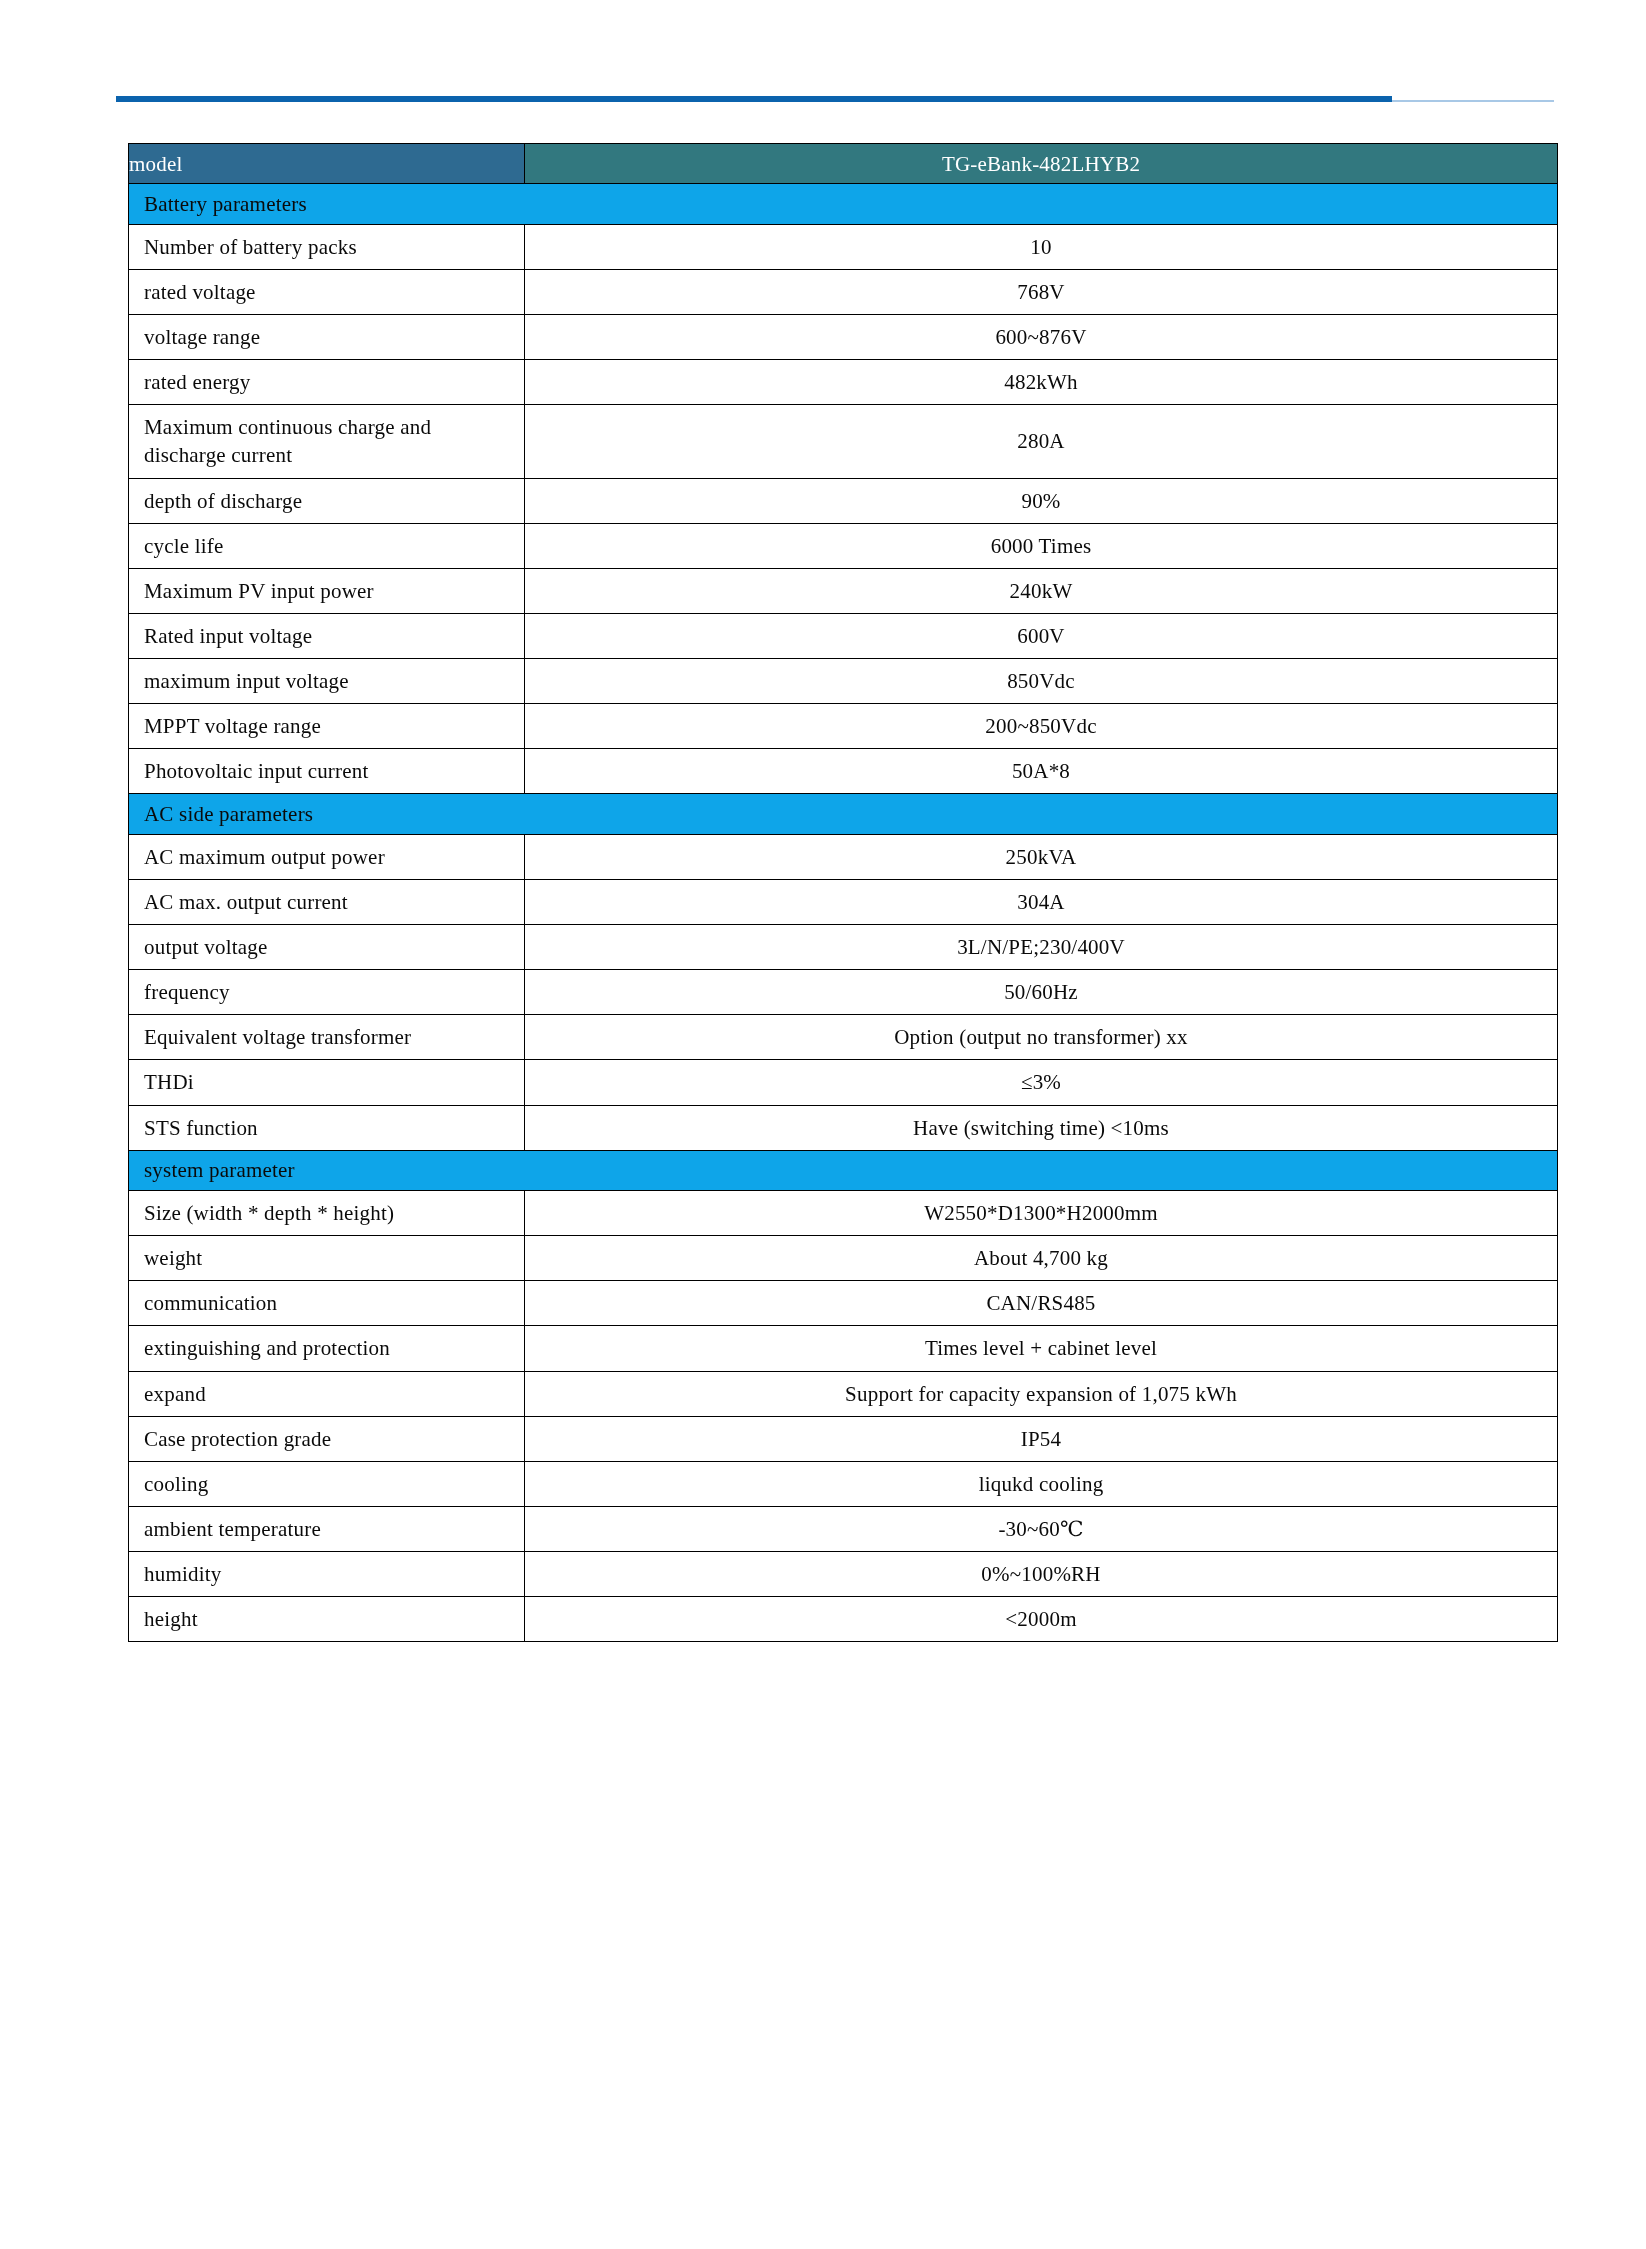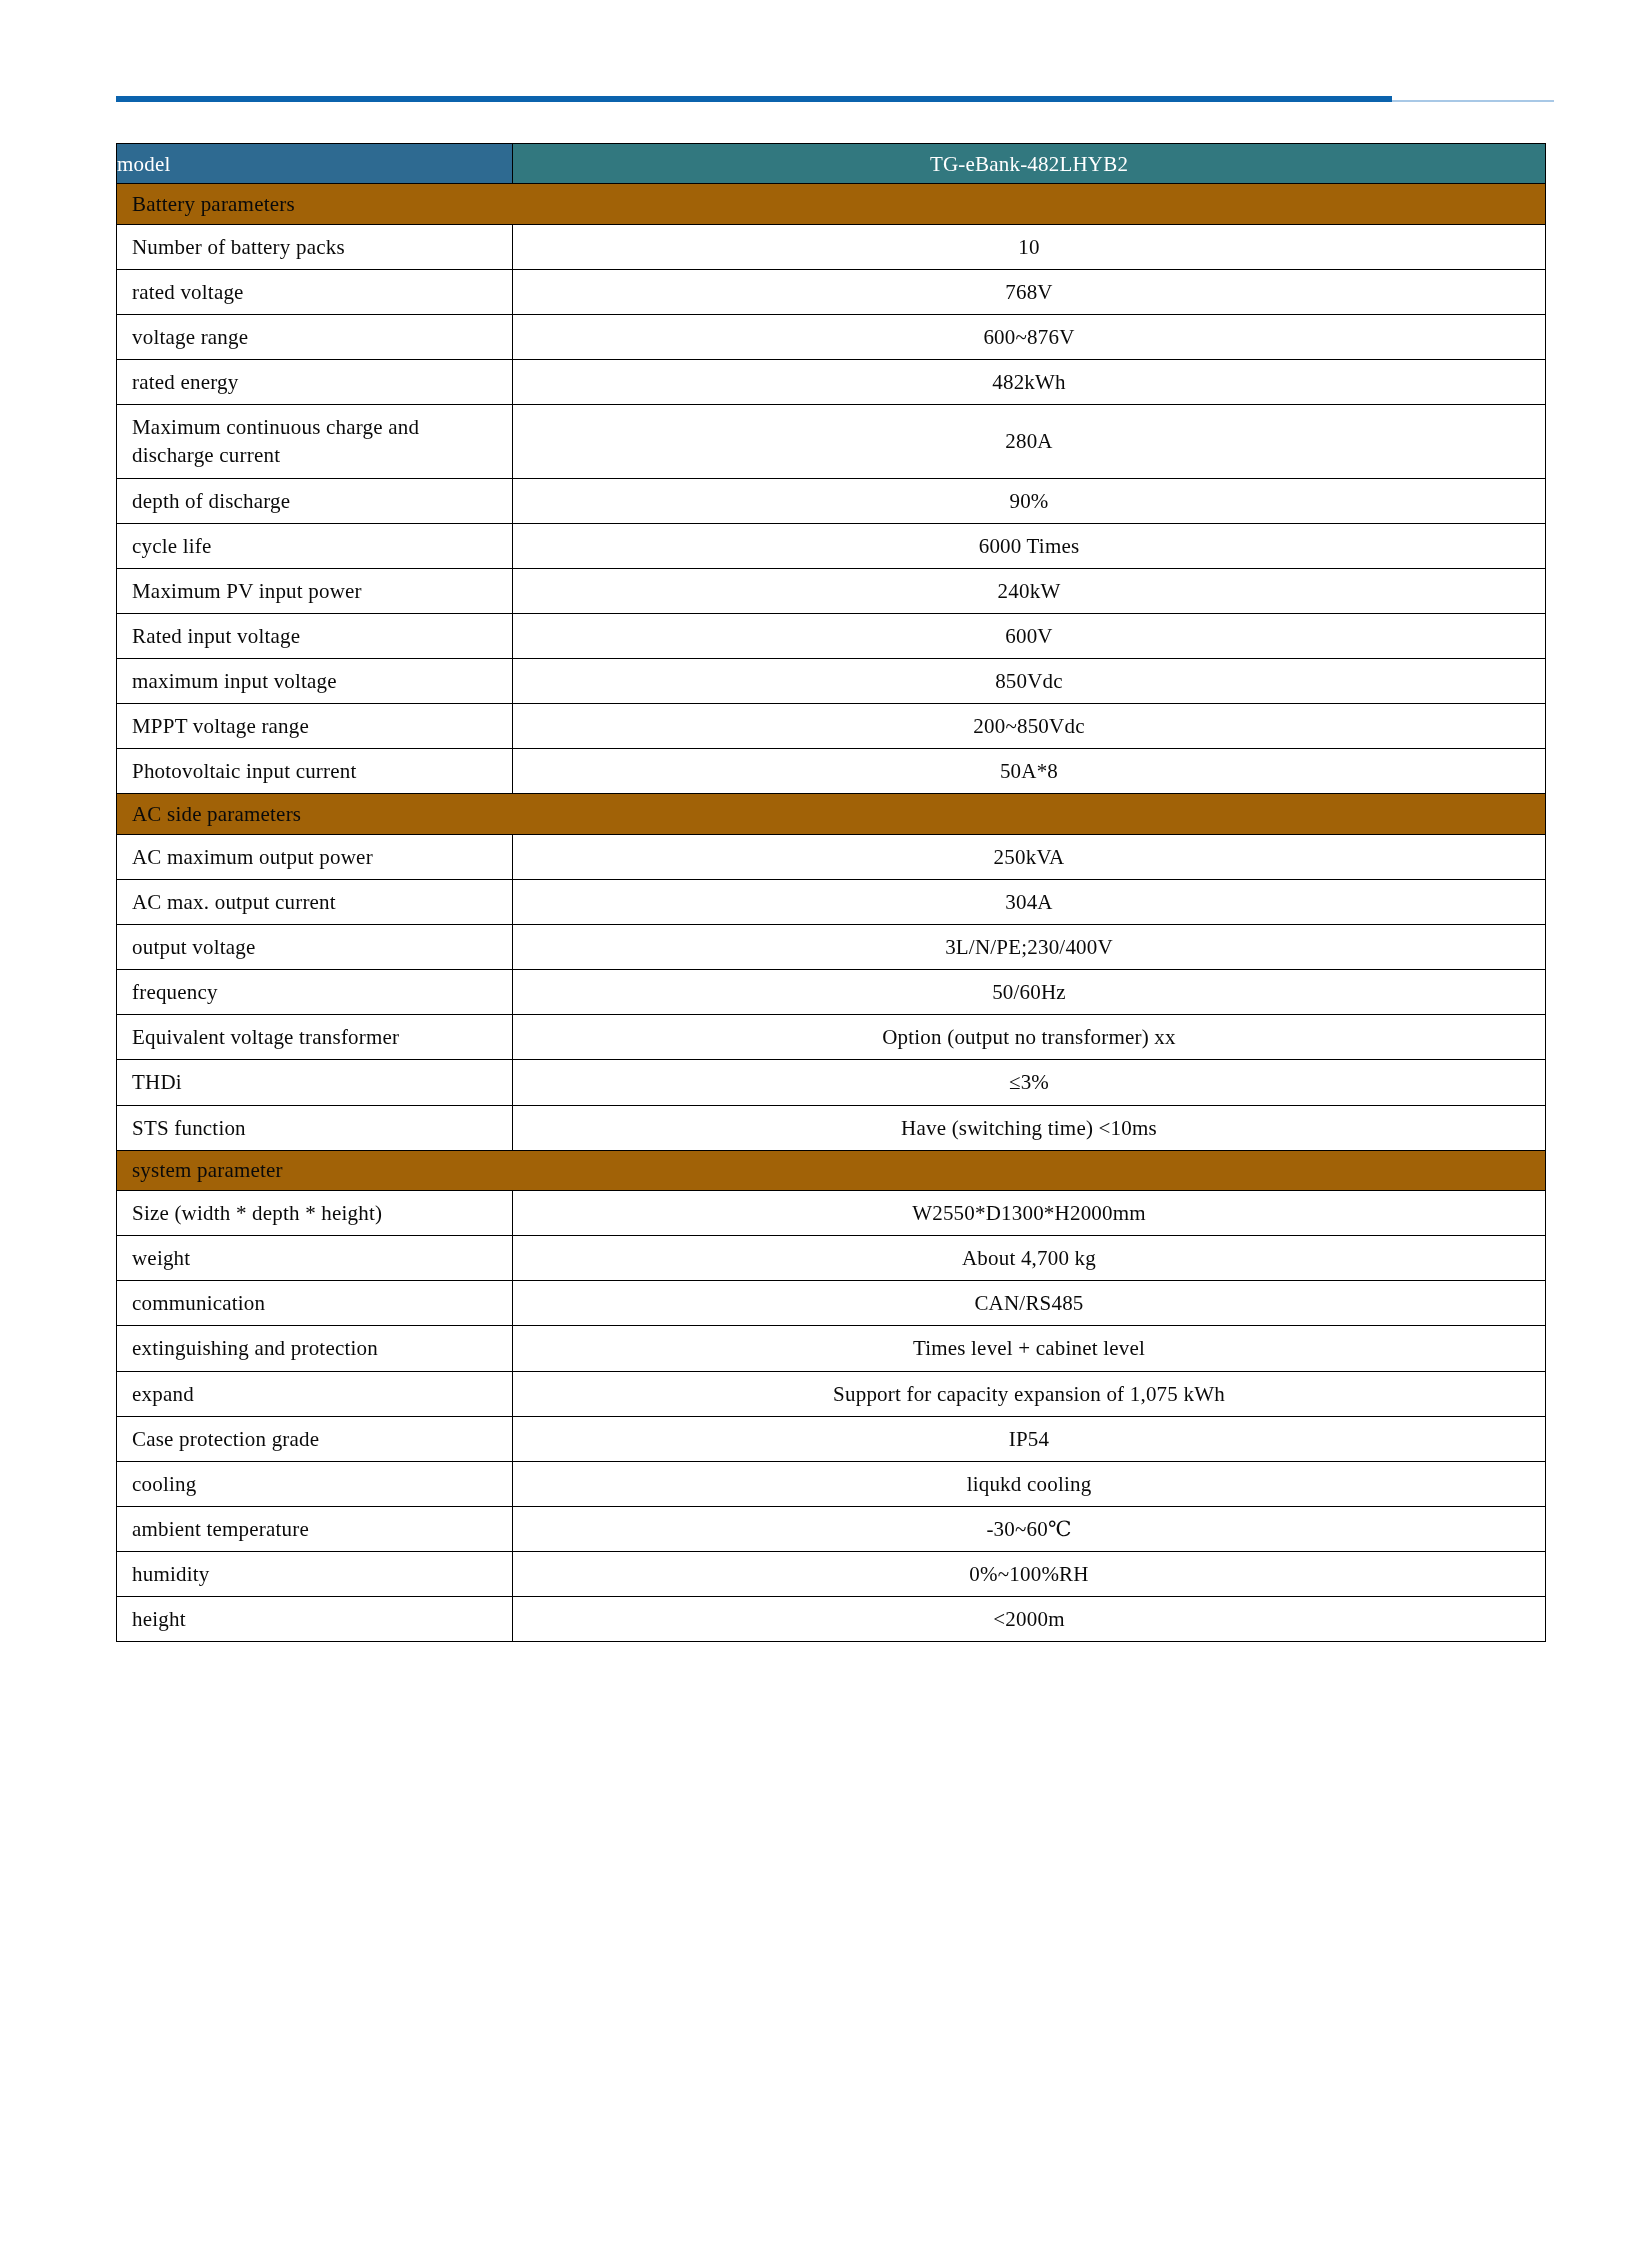--- a/index.html
+++ b/index.html
@@ -42,21 +42,21 @@
     left: 1276px;
     top: 4px;
     width: 162px;
     height: 1.7px;
     background: #a8c8e6;
   }
 
   
   .spec-table {
     position: absolute;
-    left: 116px;
+    left: 128px;
     top: 143px;
     width: 1429px;
     border-collapse: collapse;
     table-layout: fixed;
   }
   .spec-table col.c-label { width: 396px; }
   .spec-table col.c-value { width: 1033px; }
 
   .spec-table td {
     border: 1.1px solid #000000;
@@ -80,21 +80,21 @@
     padding-left: 15px;
     text-align: left;
   }
   td.hdr-value {
     background: #32787f;
     text-align: center;
   }
 
   
   tr.section-row td {
-    background: #a16207;
+    background: #0ea5e9;
     height: 29px;
     padding: 5.2px 0 5.2px 15px;
     text-align: left;
     font-size: 21px;
   }
 
   
   tr.data-row td.label {
     padding: 8px 8px 8px 15px;
     text-align: left;

